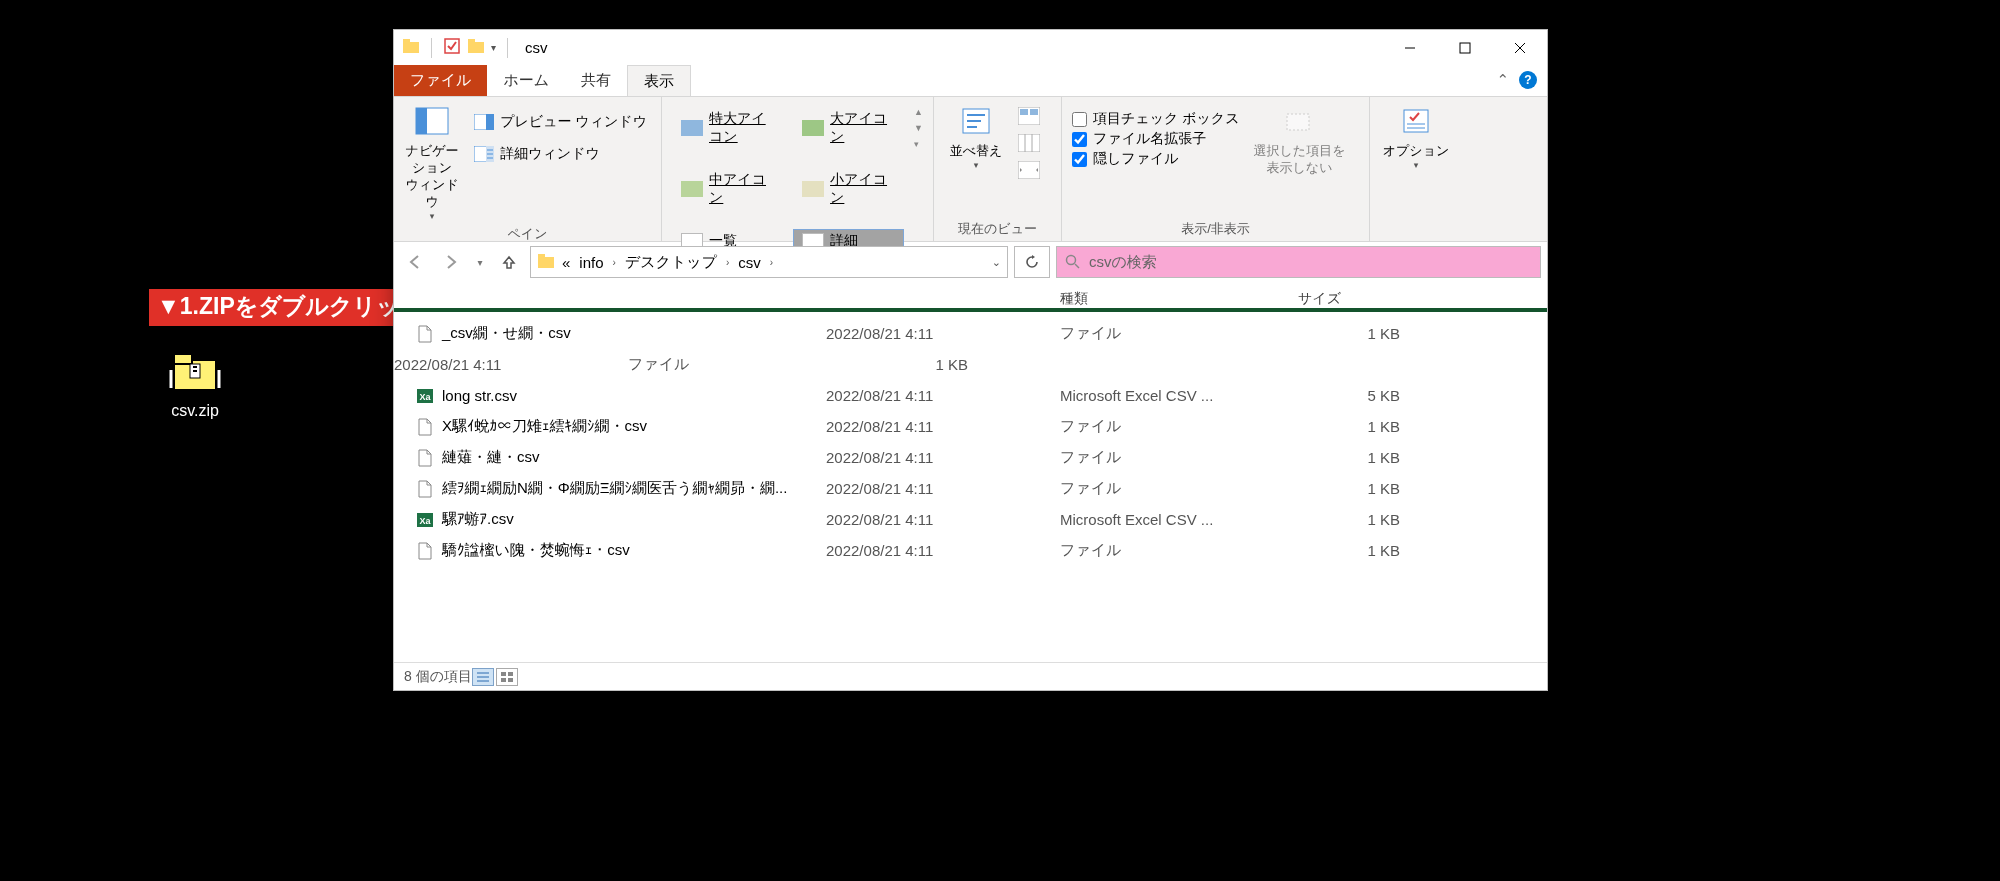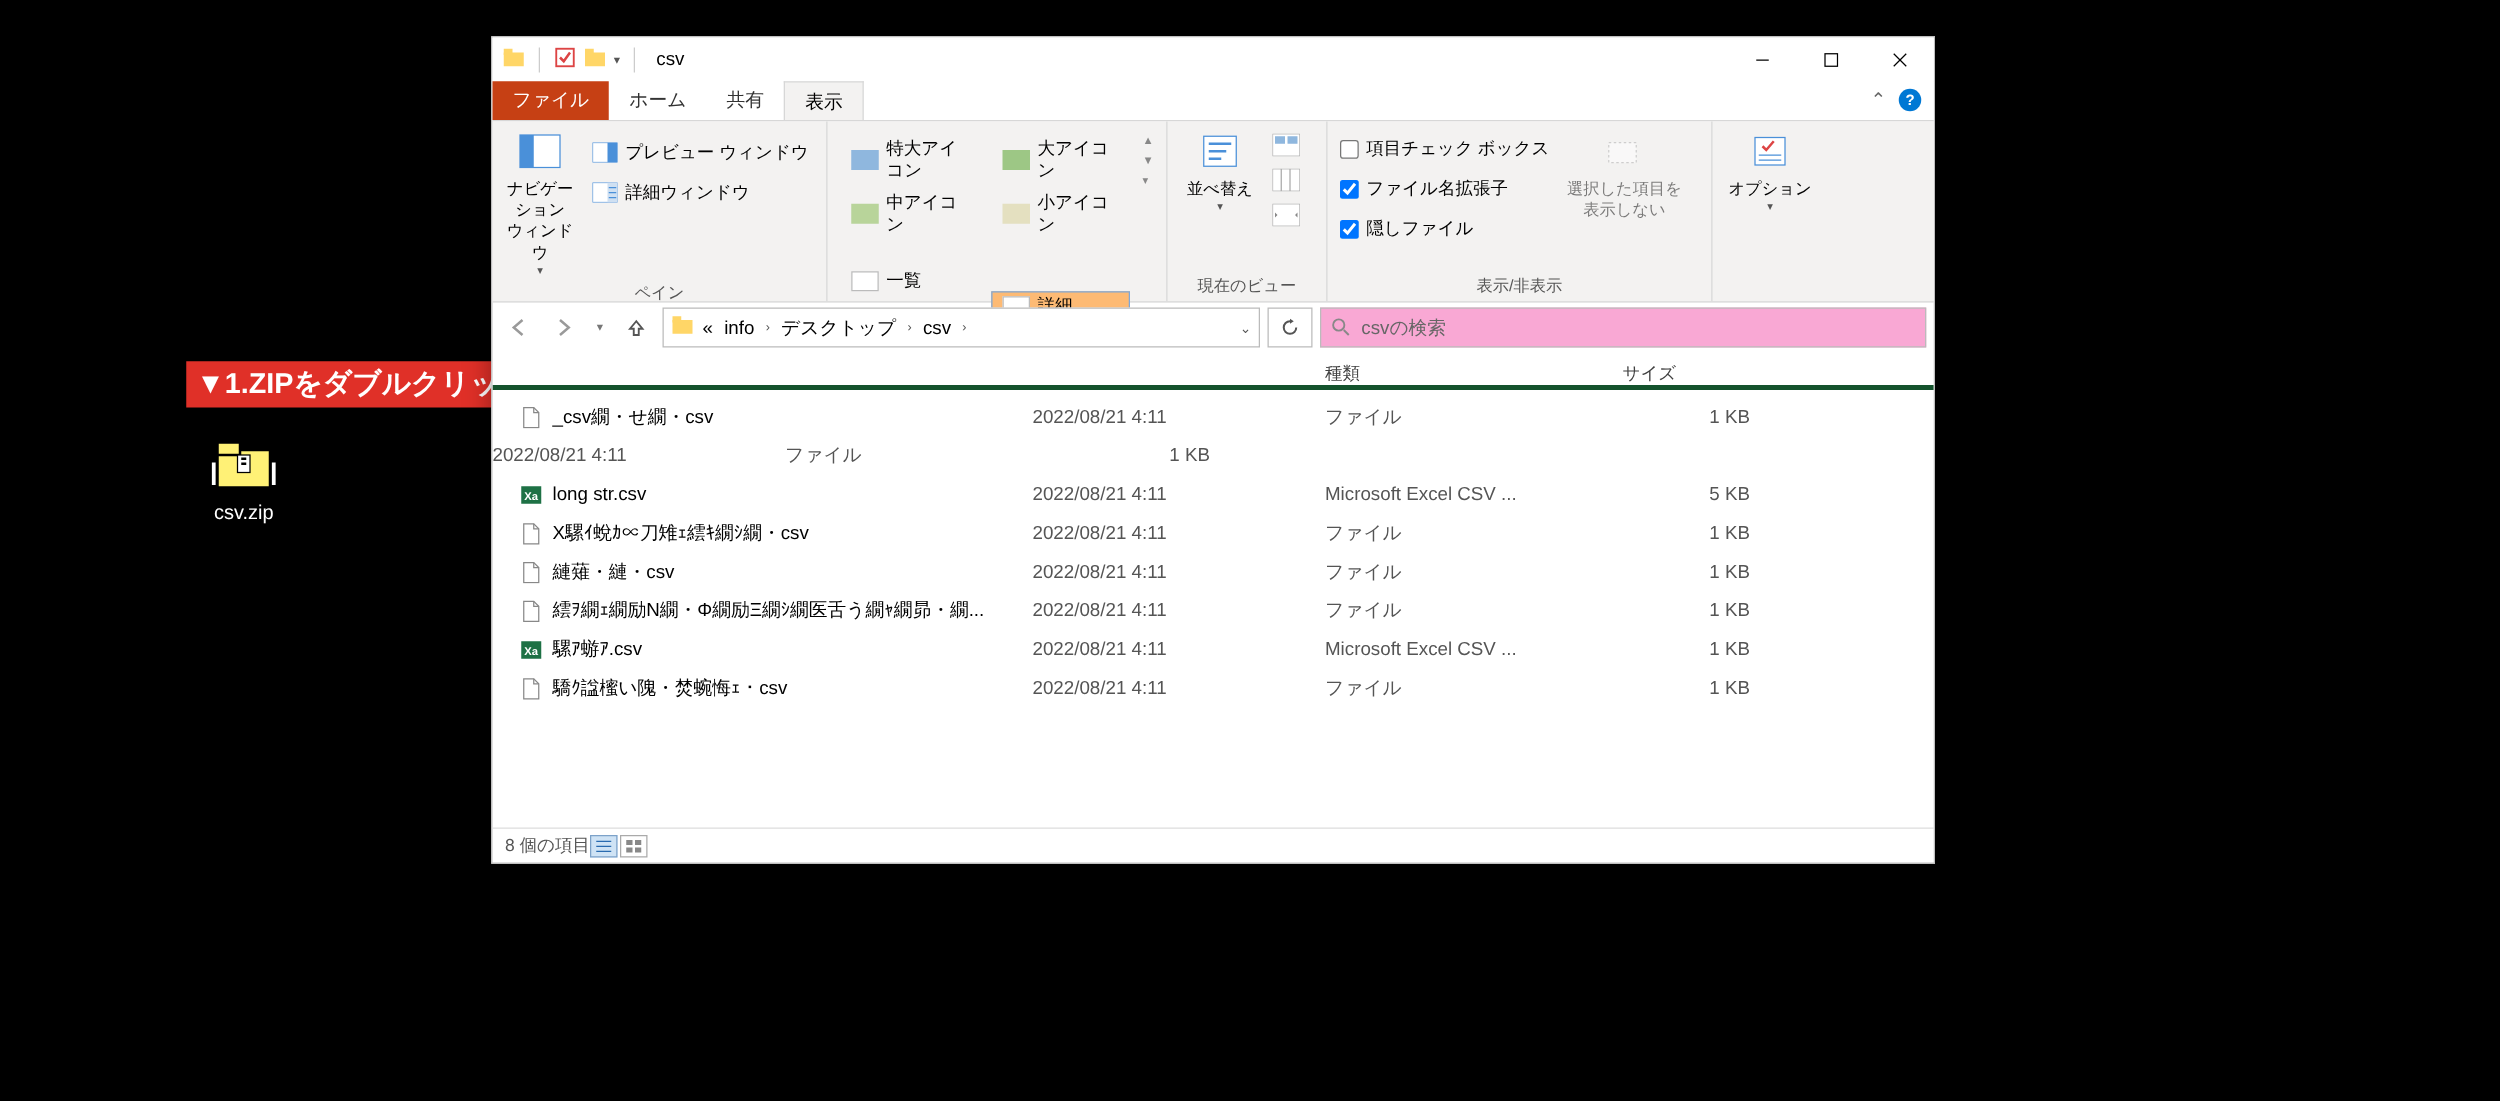--- a/index.html
+++ b/index.html
@@ -162,32 +162,32 @@
     display: flex;
     align-items: center;
     gap: 6px;
     font-size: 14px;
     padding: 2px 4px;
     white-space: nowrap;
   }
   .layout-grid {
     display: grid;
     grid-template-columns: auto auto;
-    gap: 1px 10px;
+    gap: 19px 10px;
+    text-decoration: underline;
   }
   .layout-opt {
     display:flex; align-items:center; gap:6px;
     font-size: 14px; padding: 2px 8px;
     border: 1px solid transparent;
     min-width: 110px;
   }
   .layout-opt.selected {
-    background: #fdba74;
+    background: #a3a3a3;
     border-color: #7da7d9;
-    margin-top: 40px;
   }
   .mini-ic { width: 22px; height: 16px; background: #ddd; display:inline-block; flex-shrink:0;}
   .chk-row { display:flex; align-items:center; gap:6px; font-size:14px; padding: 1px 0;}
   .chk-row input { width:15px;height:15px;}
 
   
   .navbar {
     height: 40px;
     display: flex;
     align-items: center;
@@ -452,21 +452,21 @@
                 <rect x="0" y="0" width="22" height="18" fill="#fff" stroke="#aaa"></rect>
                 <path d="M4 9 l-2 -2 v4 z M18 9 l2 -2 v4 z" fill="#888"></path>
               </svg></span>
         </div>
       </div>
       <div class="group-label">現在のビュー</div>
     </div>
 
     <div class="ribbon-group" style="width:308px;">
       <div class="group-body">
-        <div style="display:flex;flex-direction:column;gap:12px;padding-top:6px;">
+        <div style="display:flex;flex-direction:column;gap:0;padding-top:6px;">
           <label class="chk-row">
               <input type="checkbox" style="">
               <span>項目チェック ボックス</span>
             </label>
           <label class="chk-row">
               <input type="checkbox" checked="" style="">
               <span>ファイル名拡張子</span>
             </label>
           <label class="chk-row">
               <input type="checkbox" checked="" style="">

